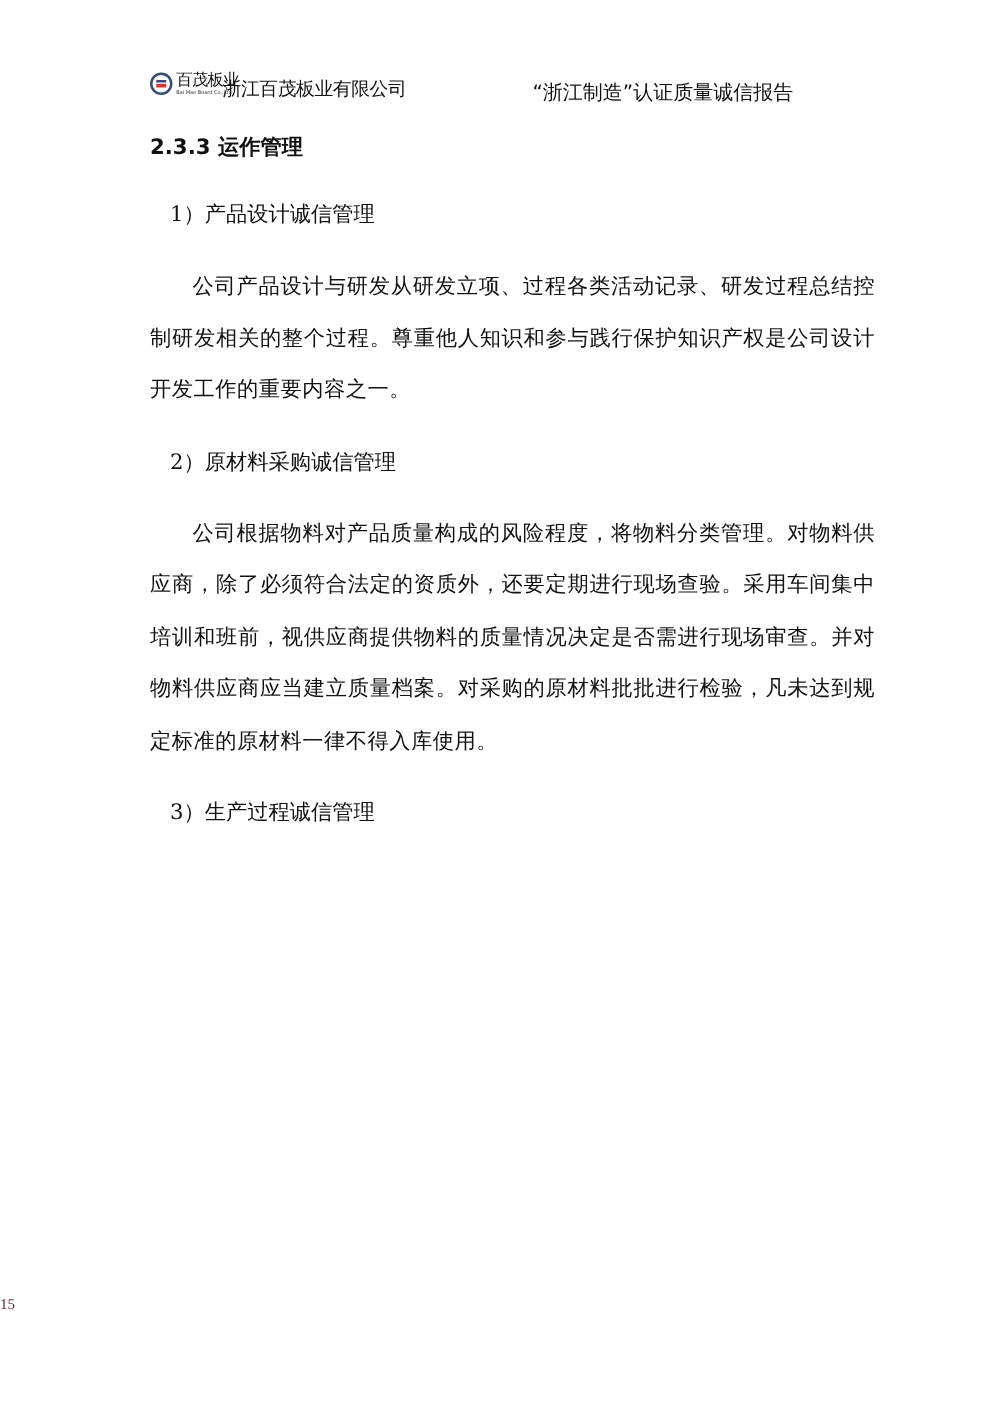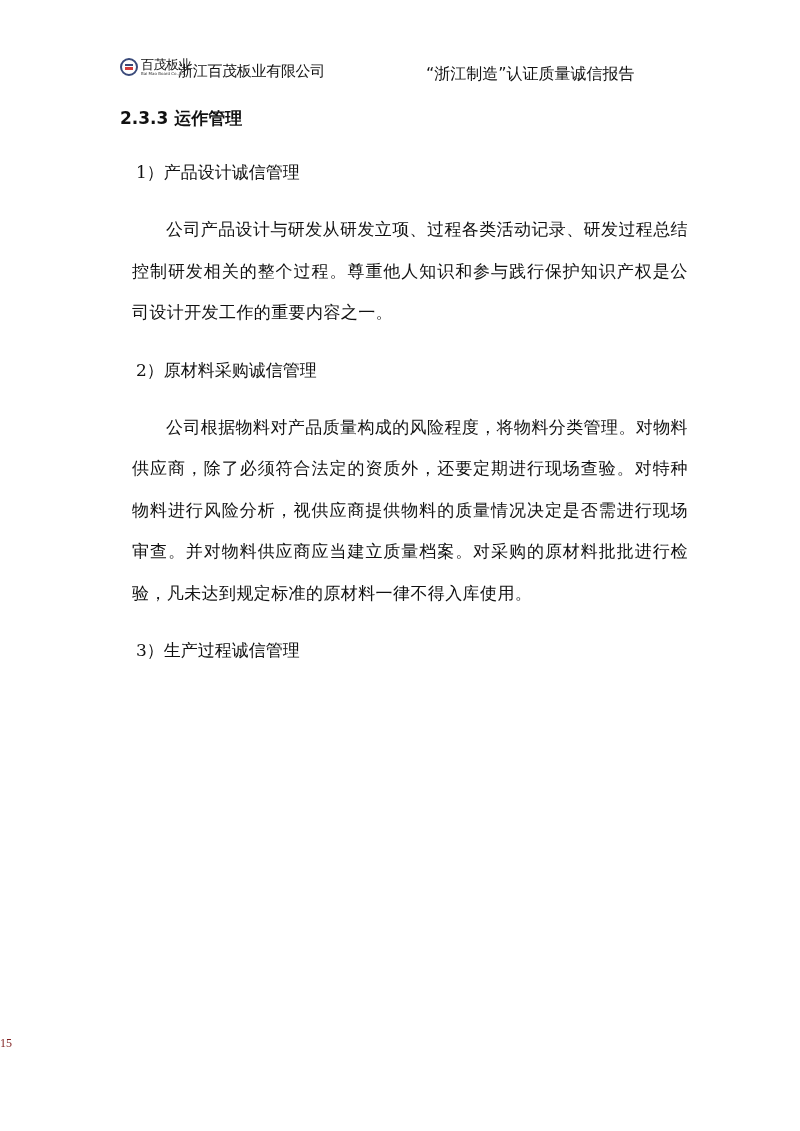--- a/index.html
+++ b/index.html
@@ -107,21 +107,21 @@
     }
     .subsection {
       font-size: 17px;
       line-height: 41px;
       margin: 16px;
       color: #111;
     }
     .para {
       font-size: 17px;
       line-height: 41.5px;
-      margin: 12px;
+      margin: 0;
       text-indent: 2em;
       text-align: justify;
       color: #111;
       letter-spacing: 0.4px;
     }
     .page-number {
       position: absolute;
       left: 0;
       width: 656px;
       top: 1036px;
@@ -145,18 +145,18 @@
   <span class="report-title">“浙江制造”认证质量诚信报告</span>
 </div>
 
 <div class="content">
   <h2 class="section-title">2.3.3 运作管理</h2>
 
   <p class="subsection">1）产品设计诚信管理</p>
   <p class="para">公司产品设计与研发从研发立项、过程各类活动记录、研发过程总结控制研发相关的整个过程。尊重他人知识和参与践行保护知识产权是公司设计开发工作的重要内容之一。</p>
 
   <p class="subsection">2）原材料采购诚信管理</p>
-  <p class="para">公司根据物料对产品质量构成的风险程度，将物料分类管理。对物料供应商，除了必须符合法定的资质外，还要定期进行现场查验。对特种物料进行风险分析，视供应商提供物料的质量情况决定是否需进行现场审查。并对物料供应商应当建立质量档案。对采购的原材料批批进行检验，凡未达到规定标准的原材料一律不得入库使用。</p>
+  <p class="para">公司根据物料对产品质量构成的风险程度，将物料分类管理。对物料供应商，除了必须符合法定的资质外，还要定期进行现场查验。采用车间集中培训和班前，视供应商提供物料的质量情况决定是否需进行现场审查。并对物料供应商应当建立质量档案。对采购的原材料批批进行检验，凡未达到规定标准的原材料一律不得入库使用。</p>
 
   <p class="subsection">3）生产过程诚信管理</p>
 </div>
 
 <div class="page-number">15</div>
 
 </body></html>

